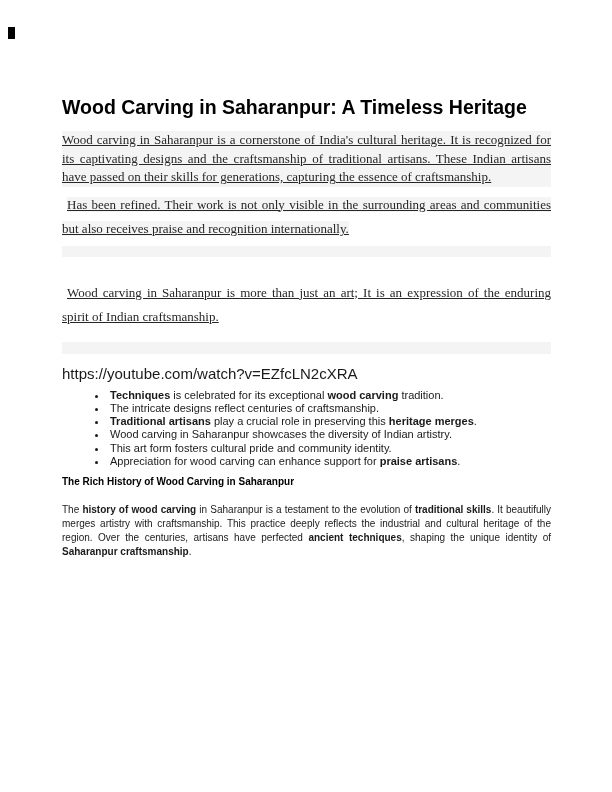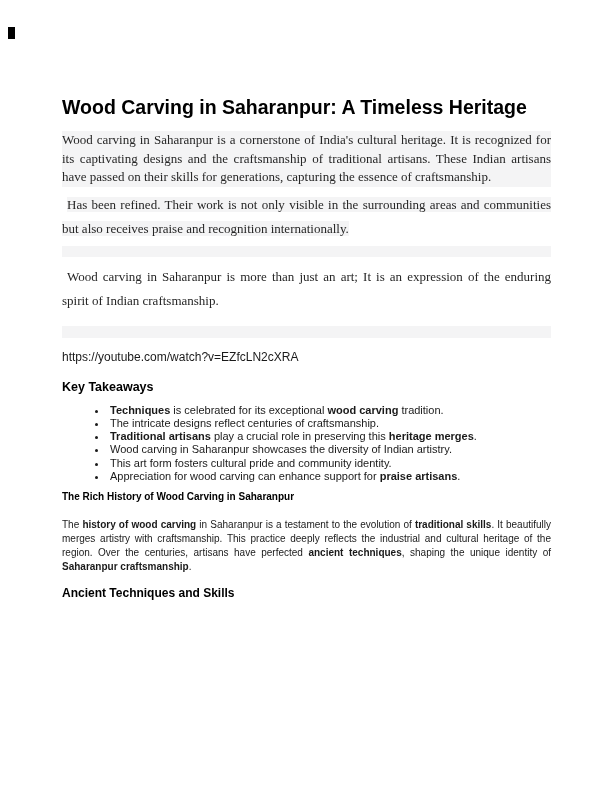--- a/index.html
+++ b/index.html
@@ -23,35 +23,36 @@
     color:var(--heading,#000000);
     text-align:justify;
     margin:0 0 10px 0;
   }
   .para{
     font-family:"Liberation Serif",serif;
     font-size:13px;line-height:18.5px;
     color:var(--text-serif,#262626);
     text-align:justify;
     margin:0;
+    text-decoration:underline;
   }
   .shaded{background:var(--highlight,#f4f4f5);}
   .loose{line-height:24.5px;}
   .indent{text-indent:5px;}
   .mt6{margin-top:6px;}
-  .mt8{margin-top:8px;}
+  .mt8{margin-top:24px;}
   .hl{background:var(--highlight,#f4f4f5);}
   .band{
     background:var(--highlight,#f4f4f5);
     height:11px;
   }
   .band1{margin:4px 0 4px 0;}
   .band2{margin:12px 0 0 0;height:12px;}
   .video-url{
-    font-size:12px;line-height:13px;
+    font-size:15px;line-height:13px;
     color:var(--text-sans,#1a1a1a);
     margin-top:13px;
   }
   .kt-heading{
     font-weight:bold;font-size:12.5px;line-height:15px;
     color:var(--heading,#000000);
     margin-top:16px;
   }
   .takeaways{
     margin:9px 0 0 0;
@@ -95,31 +96,29 @@
 
     <div class="band band1"></div>
 
 
     <p class="para loose indent mt8">Wood carving in Saharanpur is more than just an art; It is an expression of the enduring spirit of Indian craftsmanship.</p>
 
     <div class="band band2"></div>
 
     <div class="video-url">https://youtube.com/watch?v=EZfcLN2cXRA</div>
 
-    <div class="kt-heading">Key Takeaways</div>
 
     <ul class="takeaways">
       <li><b>Techniques</b><span> is celebrated for its exceptional </span><b>wood carving</b><span> tradition.</span></li>
       <li><span>The intricate designs reflect centuries of craftsmanship.</span></li>
       <li><b>Traditional artisans</b><span> play a crucial role in preserving this </span><b>heritage merges</b><span>.</span></li>
       <li><span>Wood carving in Saharanpur showcases the diversity of Indian artistry.</span></li>
       <li><span>This art form fosters cultural pride and community identity.</span></li>
       <li><span>Appreciation for wood carving can enhance support for </span><b>praise artisans</b><span>.</span></li>
     </ul>
 
     <h2 class="h2">The Rich History of Wood Carving in Saharanpur</h2>
 
     <p class="hist-para"><span>The </span><b>history of wood carving</b><span> in Saharanpur is a testament to the evolution of </span><b>traditional skills</b><span>. It beautifully merges artistry with craftsmanship. This practice deeply reflects the industrial and cultural heritage of the region. Over the centuries, artisans have perfected </span><b>ancient techniques</b><span>, shaping the unique identity of </span><b>Saharanpur craftsmanship</b><span>.</span></p>
 
-    <h3 class="h3">Ancient Techniques and Skills</h3>
 
   </div>
 </div>
 
 </body></html>

